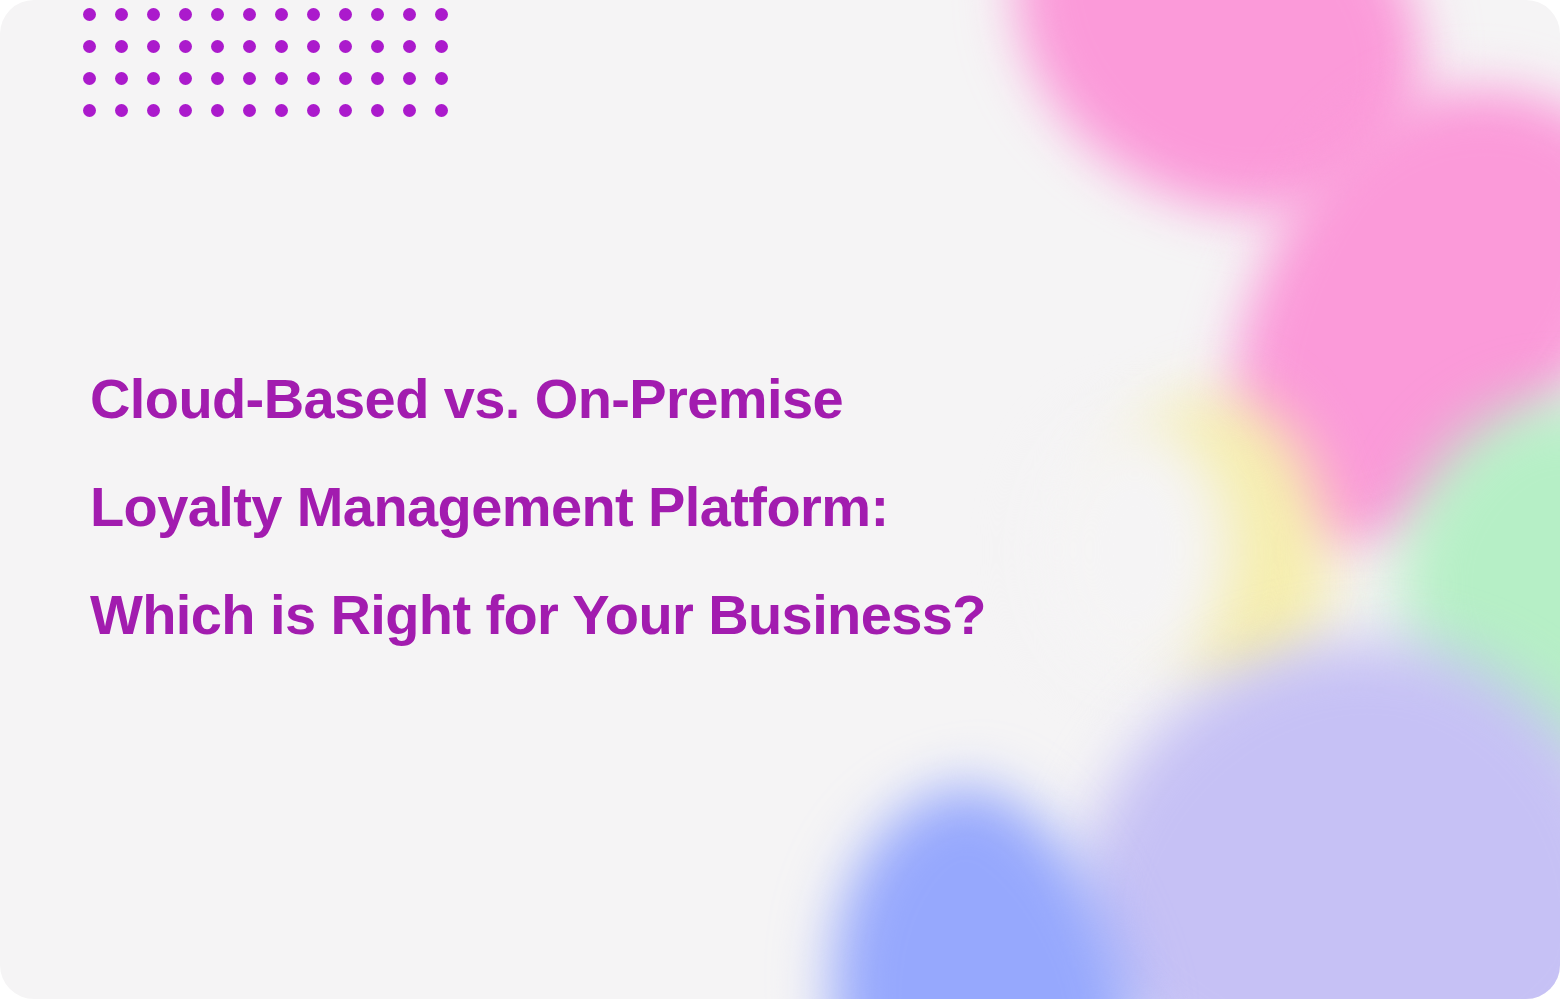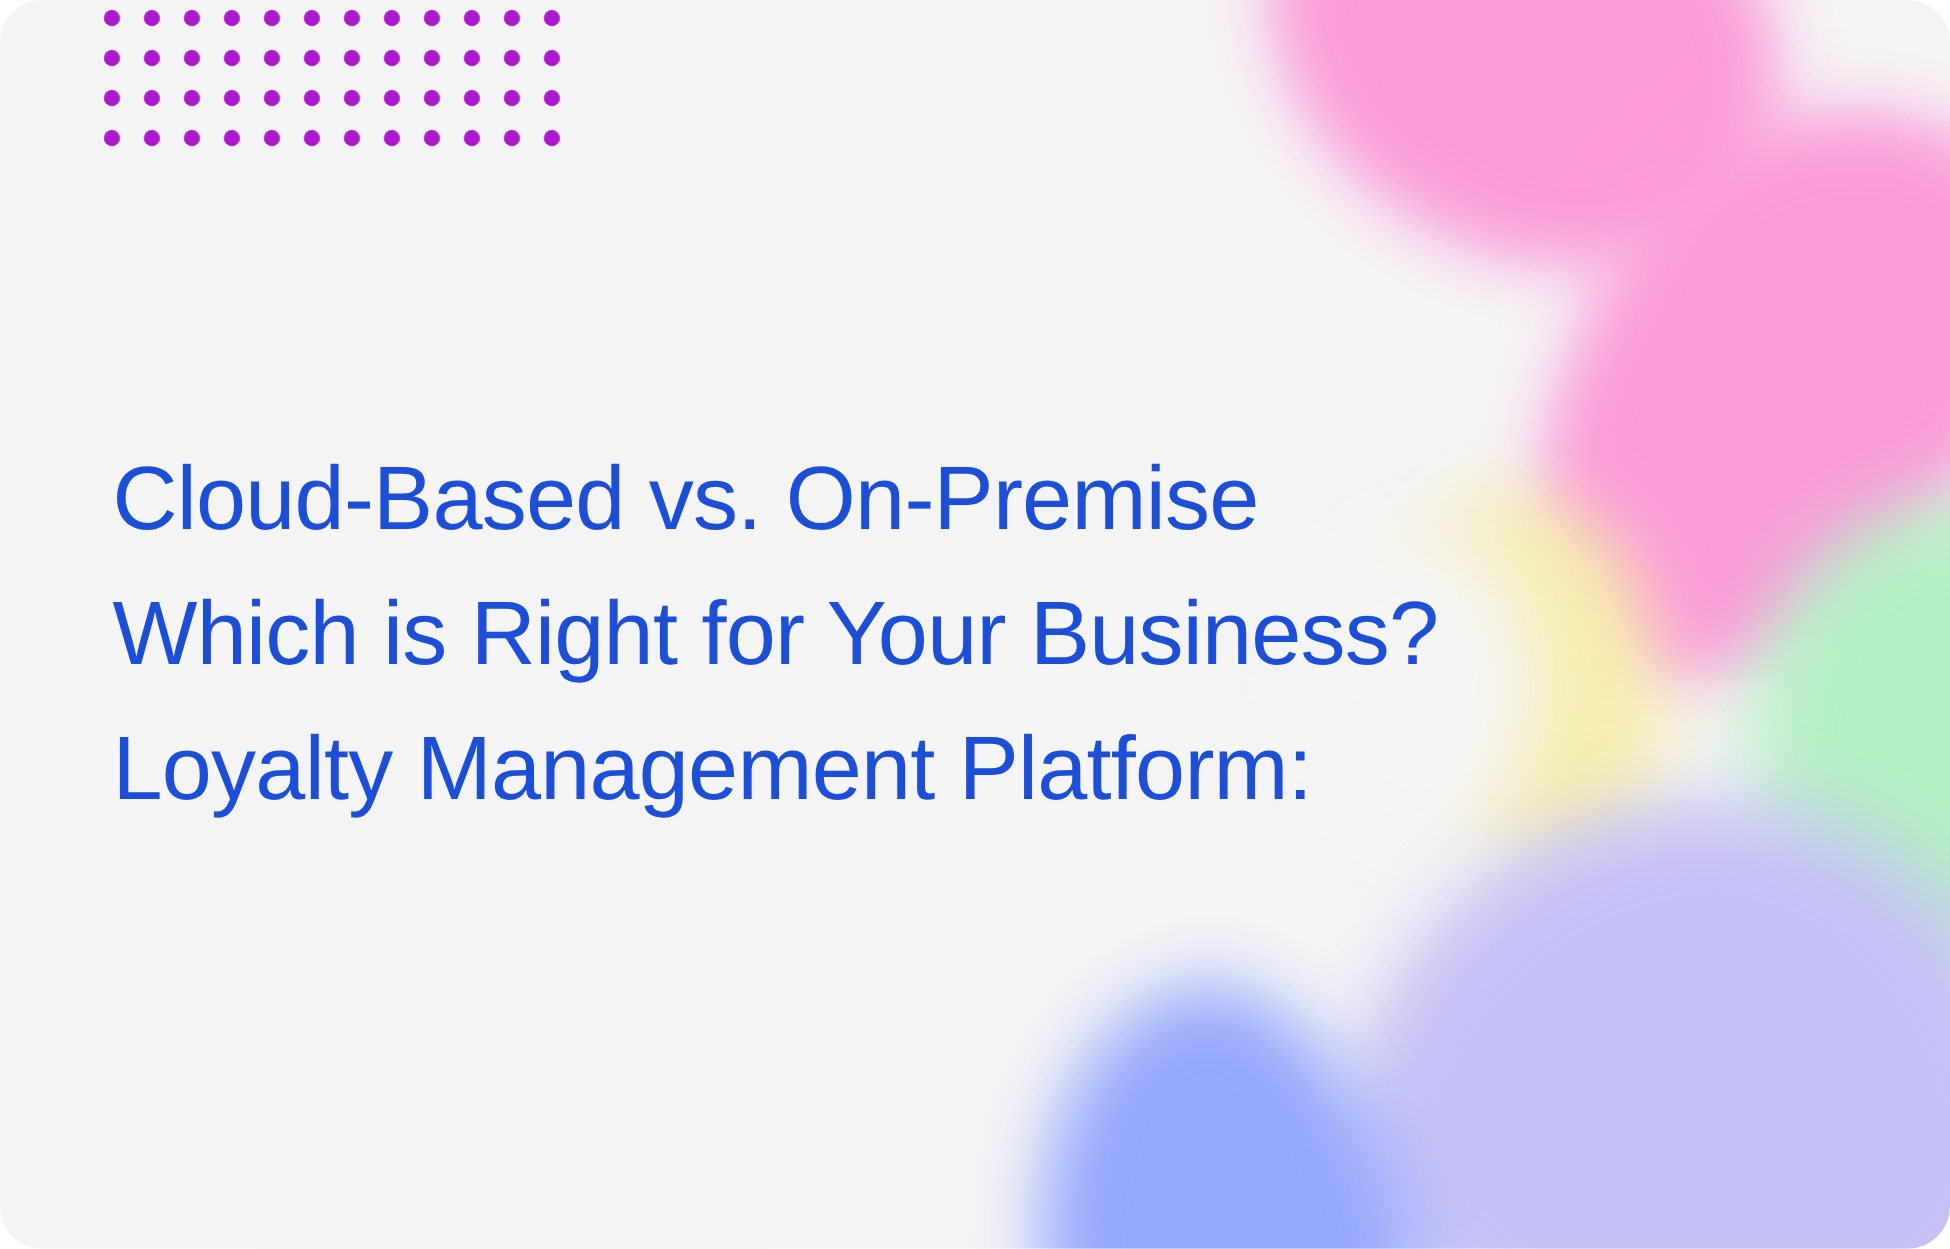--- a/index.html
+++ b/index.html
@@ -124,25 +124,25 @@
     height: 152px;
   }
   .dot-grid-svg { display:block; width:100%; height:100%; }
 
   
   .headline {
     position: absolute;
     left: 90px;
     top: 345px;
     width: 1250px;
-    font-size: 72px;
-    font-weight: 400;
+    font-size: 56px;
+    font-weight: 700;
     line-height: 108px;
     letter-spacing: -0.6px;
-    color: #1d4ed8;
+    color: #a21caf;
     z-index: 5;
   }
   .headline .line { display: block; white-space: nowrap; }
 </style>
 </head>
 <body>
 
 <div class="card">
 
   <div class="decor-layer">
@@ -161,17 +161,17 @@
         <pattern id="dotpat" x="0" y="0" width="32" height="32" patternUnits="userSpaceOnUse">
           <circle cx="6.5" cy="6.5" r="6.5" fill="#AB1ACC"></circle>
         </pattern>
       </defs>
       <rect x="0" y="0" width="376" height="152" fill="url(#dotpat)"></rect>
     </svg>
   </div>
 
   <h1 class="headline">
     <span class="line">Cloud-Based vs. On-Premise</span>
+    <span class="line">Loyalty Management Platform:</span>
     <span class="line">Which is Right for Your Business?</span>
-    <span class="line">Loyalty Management Platform:</span>
   </h1>
 
 </div>
 
 </body></html>

